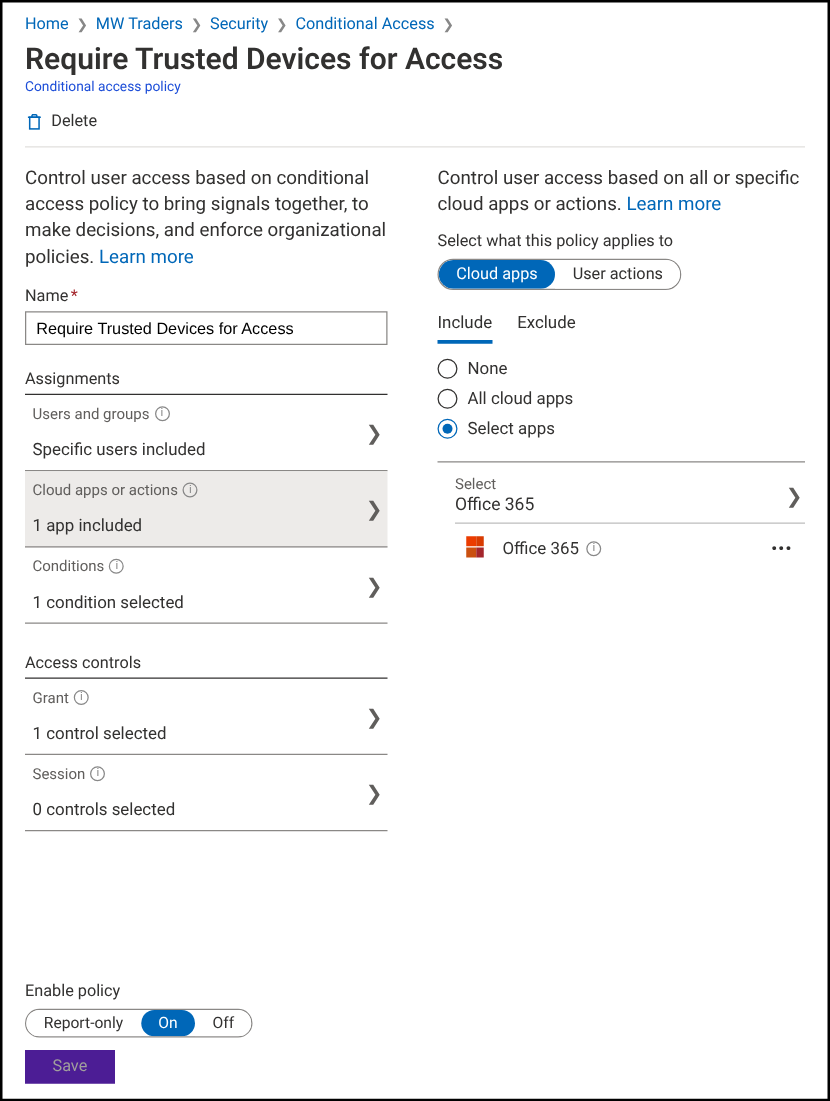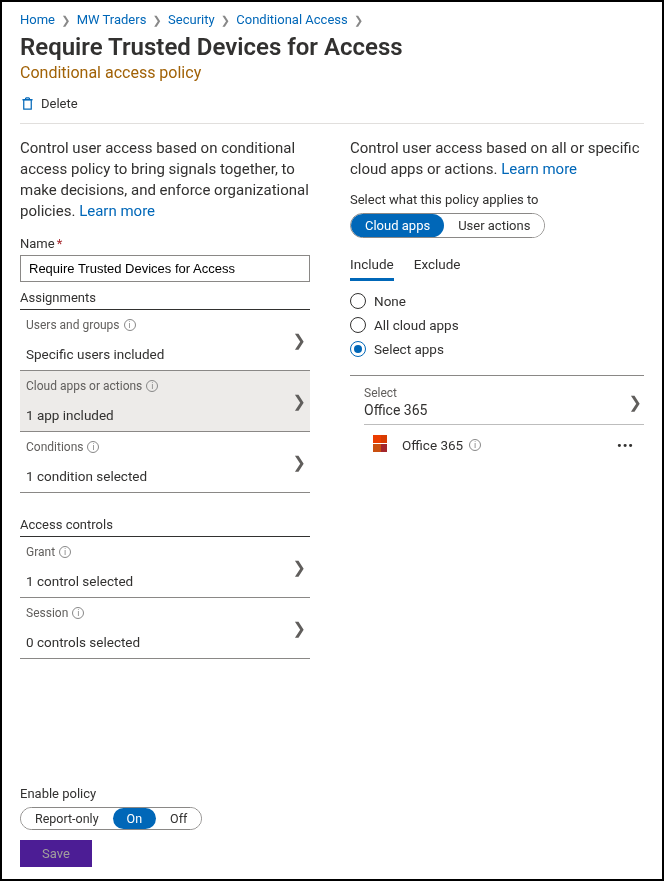--- a/index.html
+++ b/index.html
@@ -16,21 +16,21 @@
     border: 2px solid #000;
     padding: 10px 18px 10px 18px;
     position: relative;
   }
   
   .breadcrumb { font-size: 13px; margin-bottom: 6px; }
   .breadcrumb a { color: #0067b8; text-decoration: none; cursor: pointer; }
   .breadcrumb .sep { color: #888; margin: 0 3px; font-size: 11px; }
   
   .page-title { font-size: 24px; font-weight: 600; margin: 2px 0 0 0; }
-  .subtitle { font-size: 16px; color: #a16207; margin-top: 2px; }
+  .subtitle { font-size: 11px; color: #1d4ed8; margin-top: 2px; }
   
   .delete-btn {
     display: inline-flex; align-items: center; gap: 6px;
     margin: 14px 0 6px 0; cursor: pointer; font-size: 13px;
   }
   .delete-btn svg { width: 15px; height: 15px; }
   hr.div { border: none; border-top: 1px solid #e1dfdd; margin: 6px 0 14px 0; }
   
   .columns { display: flex; gap: 40px; }
   .col { flex: 1 1 0; min-width: 0; }
@@ -40,21 +40,21 @@
   .link { color: #0067b8; cursor: pointer; }
   
   .field-label { font-size: 13px; margin-top: 14px; margin-bottom: 4px; }
   .req { color: #a4262c; margin-left: 2px; }
   .text-input {
     width: 100%; padding: 5px 8px;
     border: 1px solid #8a8886; font-size: 13px;
     outline: none;
   }
   
-  .sect-head { font-size: 13px; color: #323130; margin-top: 8px; margin-bottom: 4px; }
+  .sect-head { font-size: 13px; color: #323130; margin-top: 20px; margin-bottom: 4px; }
   .sect-line { border-top: 1px solid #323130; margin-bottom: 0; }
   
   .row {
     display: flex; align-items: center; justify-content: space-between;
     border-bottom: 1px solid #8a8886;
     padding: 8px 2px 8px 6px;
     cursor: pointer;
   }
   .row.selected { background: #edebe9; }
   .row .lbls { display: flex; flex-direction: column; gap: 14px; }

